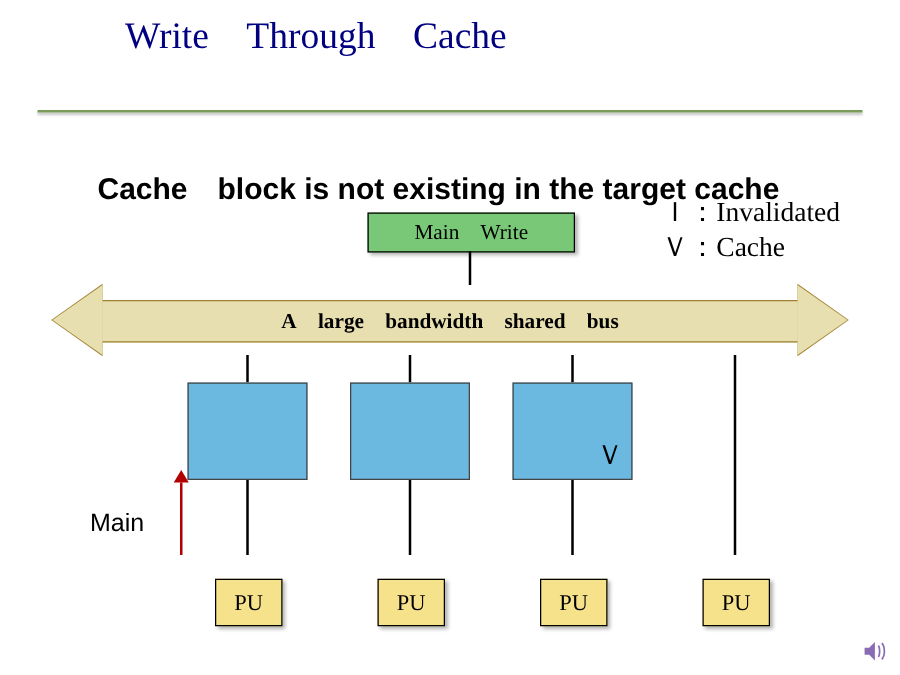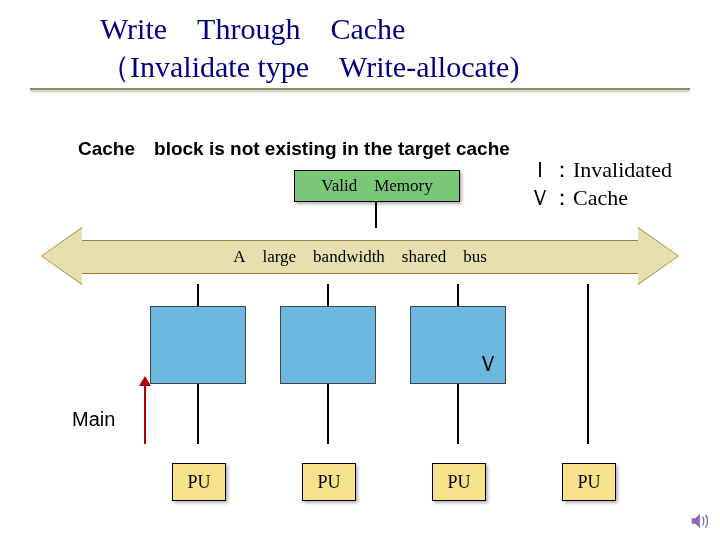--- a/index.html
+++ b/index.html
@@ -26,21 +26,21 @@
     left: 30px;
     width: 660px;
     height: 2px;
     background: #7b9b5a;
     box-shadow: 0 2px 2px rgba(0,0,0,0.25);
   }
   .subtitle {
     position: absolute;
     top: 138px;
     left: 78px;
-    font-size: 19px;
+    font-size: 24px;
     color: #000;
     font-family: Arial, sans-serif;
     font-weight: bold;
   }
   .legend {
     position: absolute;
     top: 156px;
     right: 48px;
     font-size: 22px;
     color: #000;
@@ -81,20 +81,21 @@
     top: 12px;
     left: 40px;
     right: 40px;
     height: 32px;
     background: #e8dfb0;
     border-top: 1px solid #a08030;
     border-bottom: 1px solid #a08030;
     text-align: center;
     line-height: 32px;
     font-size: 17px;
+    font-weight: bold;
   }
   .bus-head-left, .bus-head-right {
     position: absolute;
     top: 0;
     width: 0;
     height: 0;
     border-top: 28px solid transparent;
     border-bottom: 28px solid transparent;
   }
   .bus-head-left {
@@ -202,32 +203,31 @@
     right: 10px;
     width: 22px;
     height: 22px;
   }
 </style>
 </head>
 <body>
 
 <div class="title">
   <span>Write Through Cache</span><br>
-  <span>（Invalidate type Write-allocate)</span>
 </div>
 <div class="title-underline"></div>
 
 <div class="subtitle">Cache block is not existing in the target cache</div>
 
 <div class="legend">
   <span>Ｉ：Invalidated</span><br>
   <span>Ｖ：Cache</span>
 </div>
 
-<div class="mainmem">Valid Memory</div>
+<div class="mainmem">Main Write</div>
 <div class="mm-stem"></div>
 
 <div class="bus">
   <div class="bus-head-left-outline"></div>
   <div class="bus-head-right-outline"></div>
   <div class="bus-head-left"></div>
   <div class="bus-head-right"></div>
   <div class="bus-body">A large bandwidth shared bus</div>
 </div>
 

